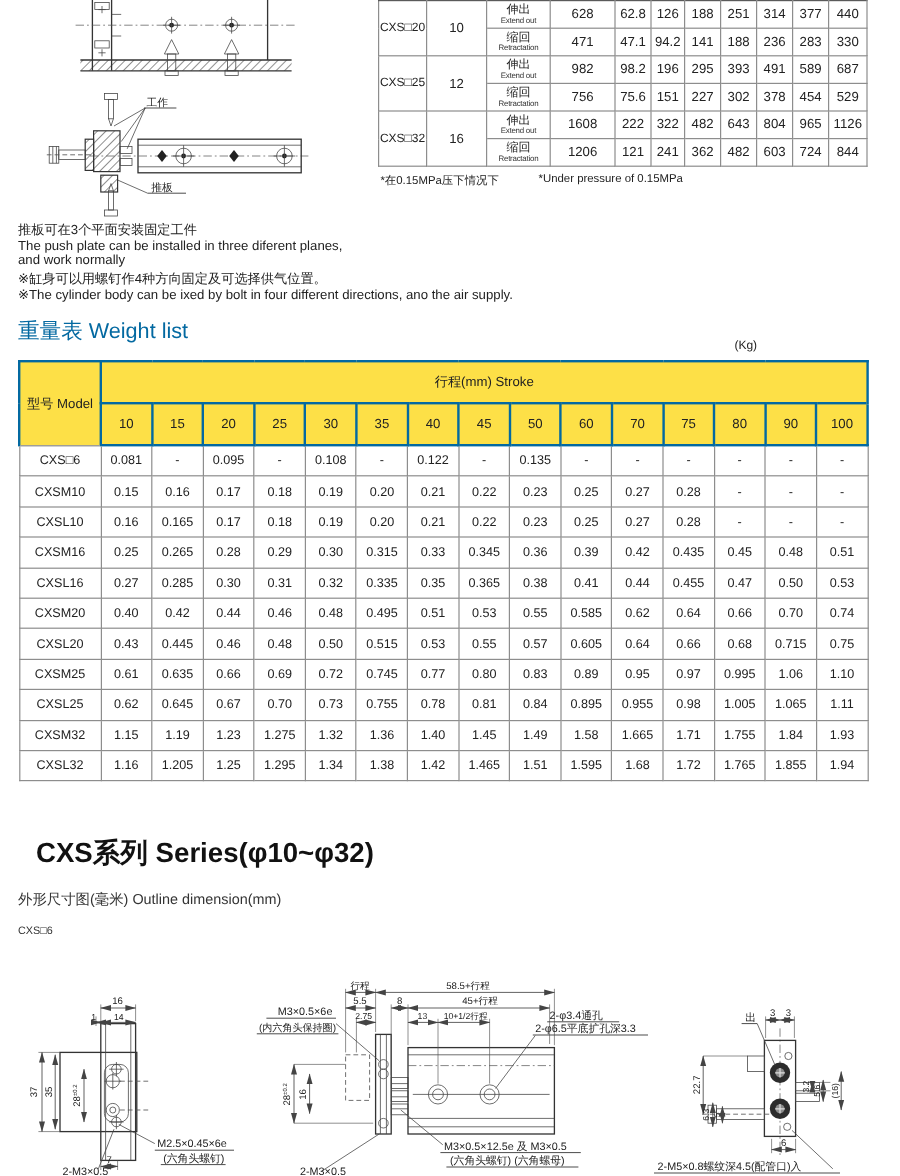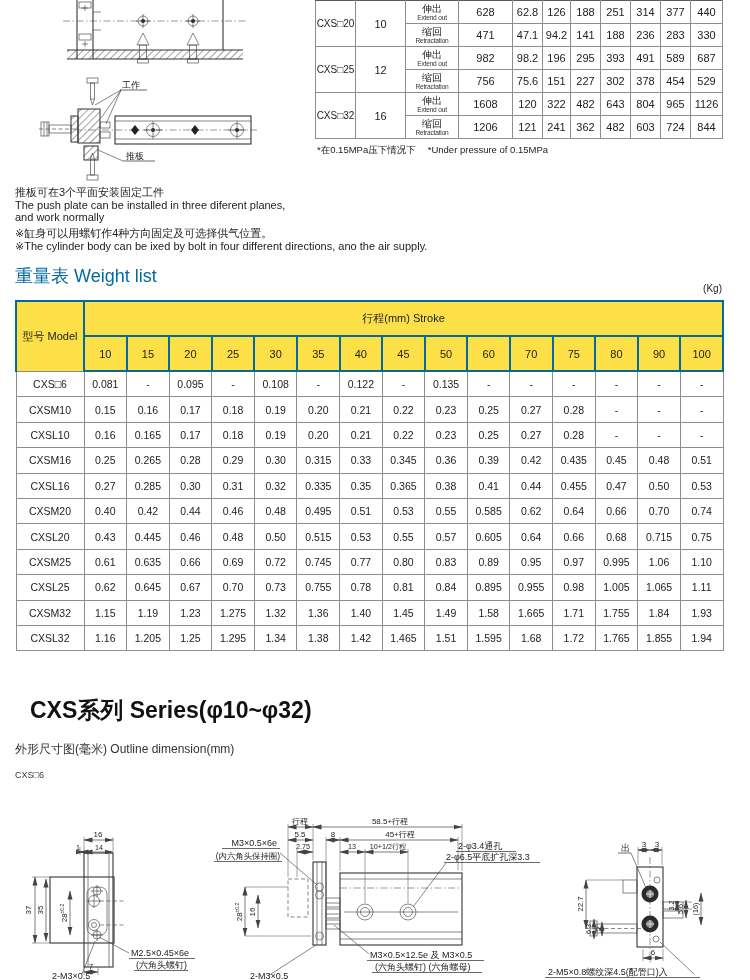--- a/index.html
+++ b/index.html
@@ -9,29 +9,29 @@
   
   #force-table{position:absolute;left:315px;top:0;width:407px;border-collapse:collapse;
     table-layout:fixed;font-size:11px;color:#222;border:1.5px solid #666;}
   #force-table td{border:1px solid #8d8d8d;text-align:center;height:22px;padding:0;
     white-space:nowrap;overflow:hidden;}
   #force-table tr.gs td{border-top:1.6px solid #5a5a5a;}
   #force-table td.model{font-size:10px;}
   #force-table td.dir .cn{font-size:10px;line-height:11px;}
   #force-table td.dir .en{font-size:6.6px;line-height:7px;color:#333;letter-spacing:-.2px;}
   .force-footnote{position:absolute;left:317px;top:144px;font-size:9.5px;color:#222;
-    display:flex;gap:12px;white-space:nowrap;}
+    display:flex;gap:33px;white-space:nowrap;}
 
   
   .notes{position:absolute;left:15px;font-size:11px;line-height:12.5px;color:#222;}
   .notes-a{top:186px;} .notes-b{top:227px;}
 
   
   .wl-head{position:absolute;left:15px;top:264px;font-size:18px;color:#0369a1;}
-  .kg{position:absolute;left:640px;top:283px;width:82px;text-align:right;font-size:10px;}
+  .kg{position:absolute;left:612px;top:283px;width:82px;text-align:left;font-size:10px;}
   #weight-table{position:absolute;left:15px;top:300px;width:707px;border-collapse:collapse;
     table-layout:fixed;font-size:10.5px;color:#222;border:1.6px solid #555;}
   #weight-table th{background:#fde047;font-weight:normal;border:2px solid #0369a1;
     height:33px;padding:0;font-size:11px;}
   #weight-table thead tr:first-child th{border-bottom:1px solid #888;}
   #weight-table tbody td{border:1px solid #8d8d8d;border-top:1.8px solid #5a5a5a;
     text-align:center;height:24.4px;padding:0;white-space:nowrap;}
   #weight-table tbody td.model{font-size:10.5px;}
 
   
@@ -216,21 +216,21 @@
           <td>529</td>
         </tr>
         <tr class="gs">
           <td rowspan="2" class="model">CXS□32</td>
           <td rowspan="2">16</td>
           <td class="dir">
             <div class="cn">伸出</div>
             <div class="en">Extend out</div>
           </td>
           <td>1608</td>
-          <td>120</td>
+          <td>222</td>
           <td>322</td>
           <td>482</td>
           <td>643</td>
           <td>804</td>
           <td>965</td>
           <td>1126</td>
         </tr>
         <tr>
           <td class="dir">
             <div class="cn">缩回</div>

